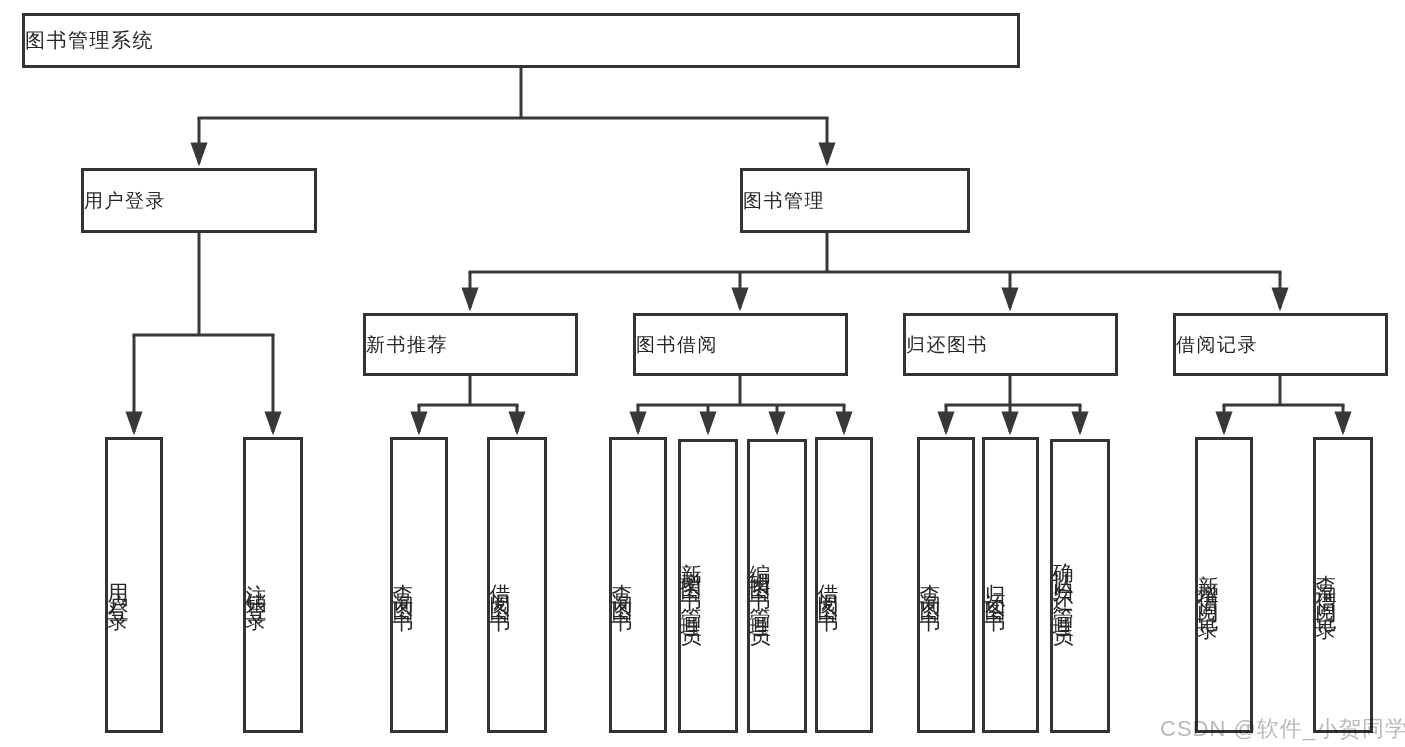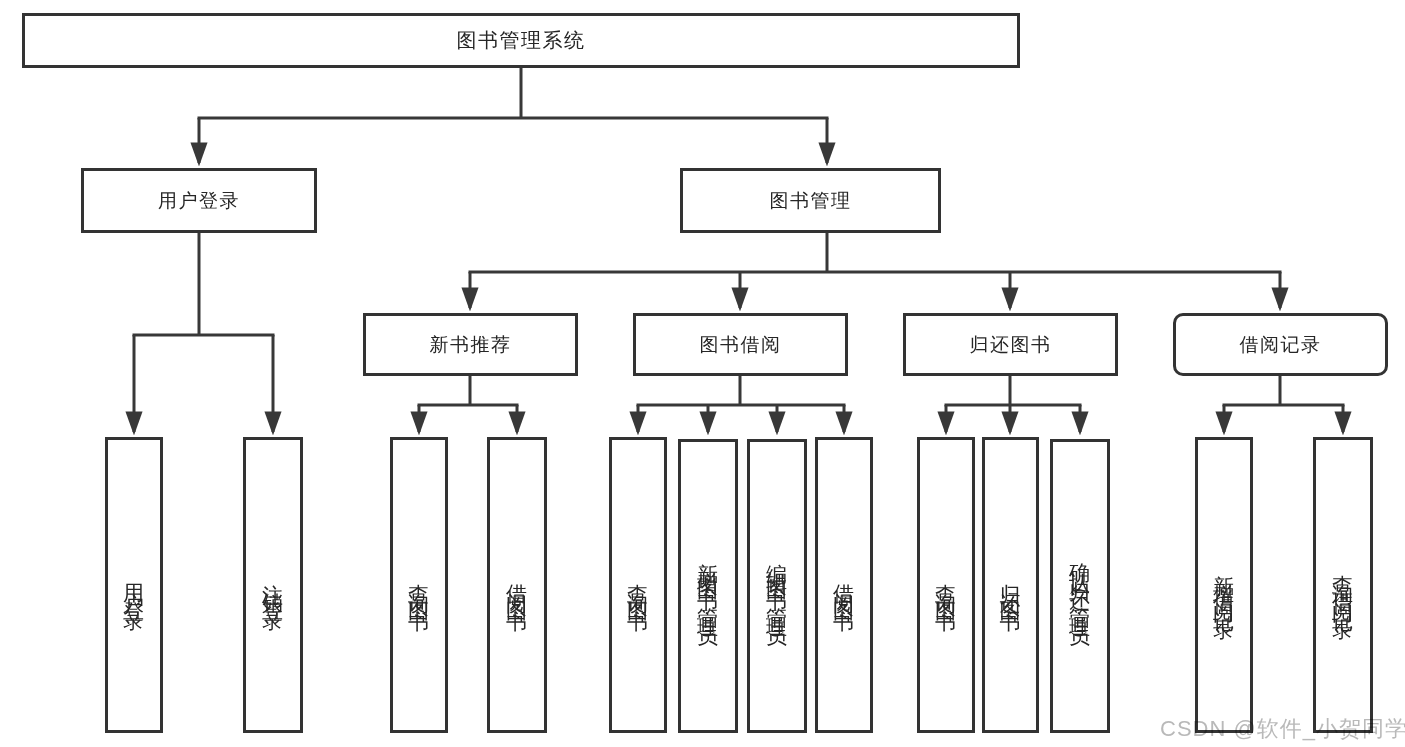--- a/index.html
+++ b/index.html
@@ -17,21 +17,21 @@
     width: 1405px; height: 747px;
     z-index: 1;
   }
   .node {
     position: absolute;
     box-sizing: border-box;
     border: 3px solid #333333;
     background: #ffffff;
     display: flex;
     align-items: center;
-    justify-content: center;
+    justify-content: flex-start;
     color: #262626;
     z-index: 2;
   }
   .hbox { font-size: 19px; letter-spacing: 1.5px; }
   .root { font-size: 20px; }
   .vbox span.lbl {
     writing-mode: vertical-rl;
     text-orientation: mixed;
     font-size: 21px;
     letter-spacing: 9px;
@@ -99,34 +99,34 @@
     </g>
   </svg>
 
   <div class="node hbox root" style="left:22px; top:13px; width:998px; height:55px;">
     <span class="lbl">图书管理系统</span>
   </div>
 
   <div class="node hbox" style="left:81px; top:168px; width:236px; height:65px;">
     <span class="lbl">用户登录</span>
   </div>
-  <div class="node hbox" style="left:680px; top:168px; width:261px; height:65px;">
+  <div class="node hbox" style="left:740px; top:168px; width:230px; height:65px;">
     <span class="lbl">图书管理</span>
   </div>
 
   <div class="node hbox" style="left:633px; top:313px; width:215px; height:63px;">
     <span class="lbl">图书借阅</span>
   </div>
   <div class="node hbox" style="left:363px; top:313px; width:215px; height:63px;">
     <span class="lbl">新书推荐</span>
   </div>
   <div class="node hbox" style="left:903px; top:313px; width:215px; height:63px;">
     <span class="lbl">归还图书</span>
   </div>
-  <div class="node hbox" style="left:1173px; top:313px; width:215px; height:63px;border-radius:10px;">
+  <div class="node hbox" style="left:1173px; top:313px; width:215px; height:63px;">
     <span class="lbl">借阅记录</span>
   </div>
 
   <div class="node vbox" style="left:105px; top:437px; width:58px; height:296px;">
     <span class="lbl">用户登录</span>
   </div>
   <div class="node vbox" style="left:243px; top:437px; width:60px; height:296px;">
     <span class="lbl">注销登录</span>
   </div>
 

